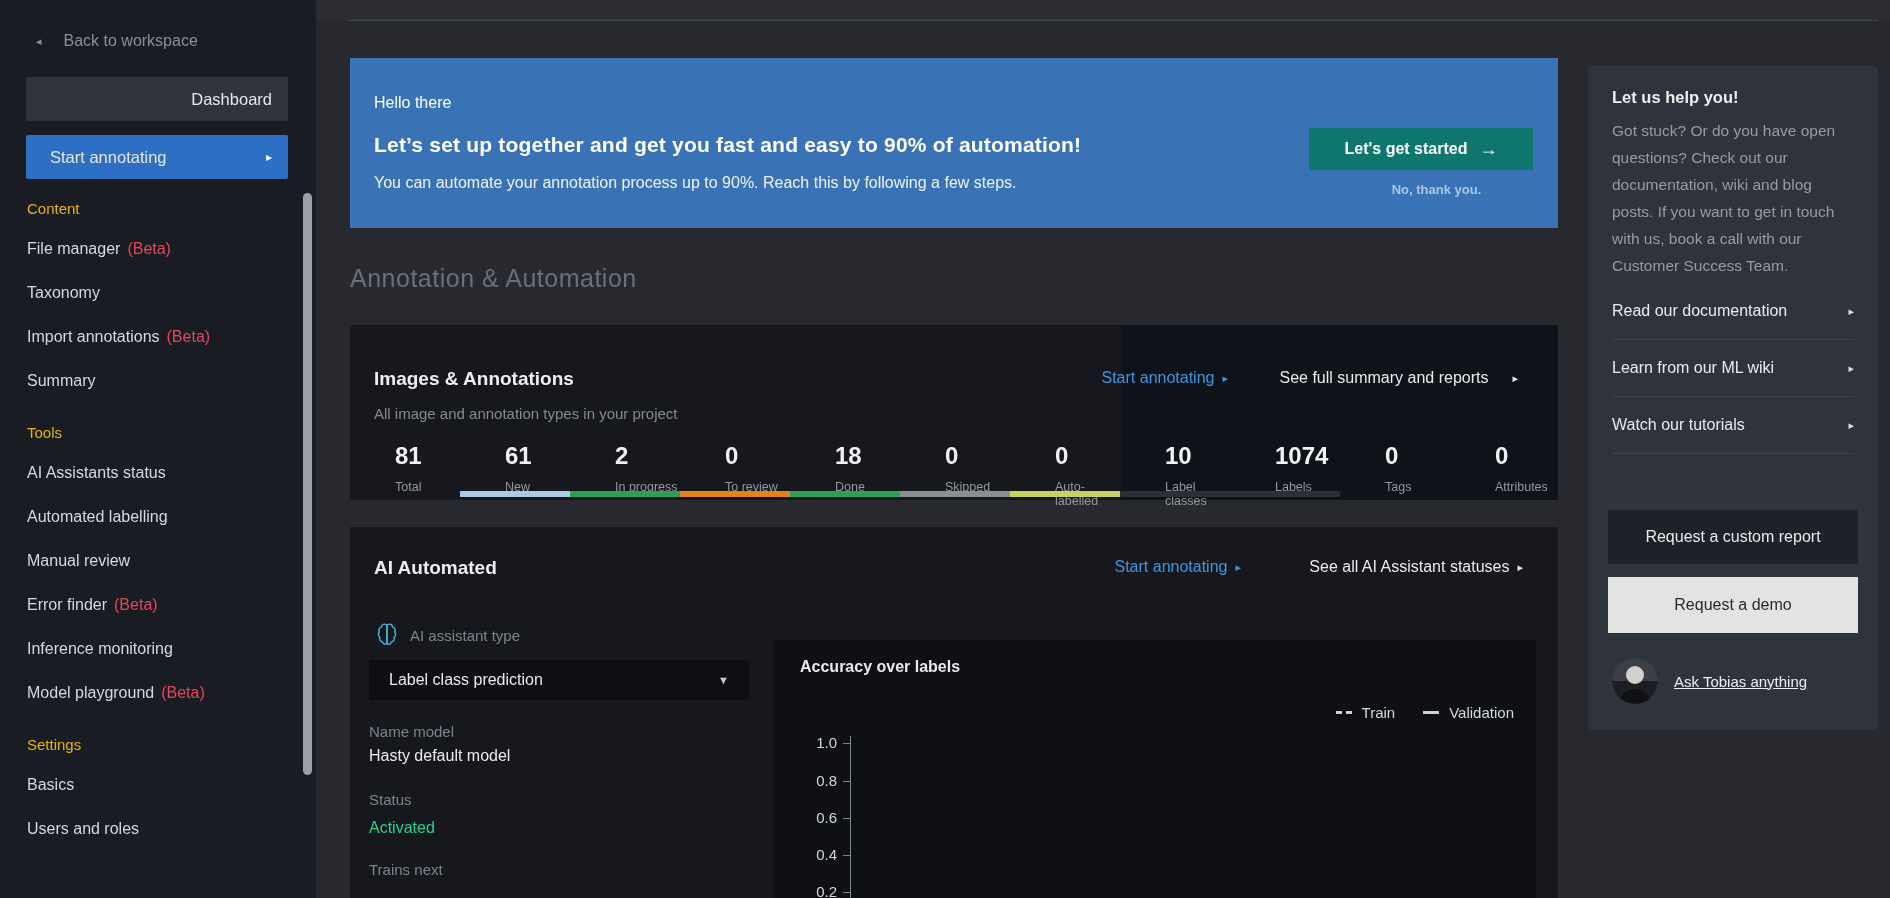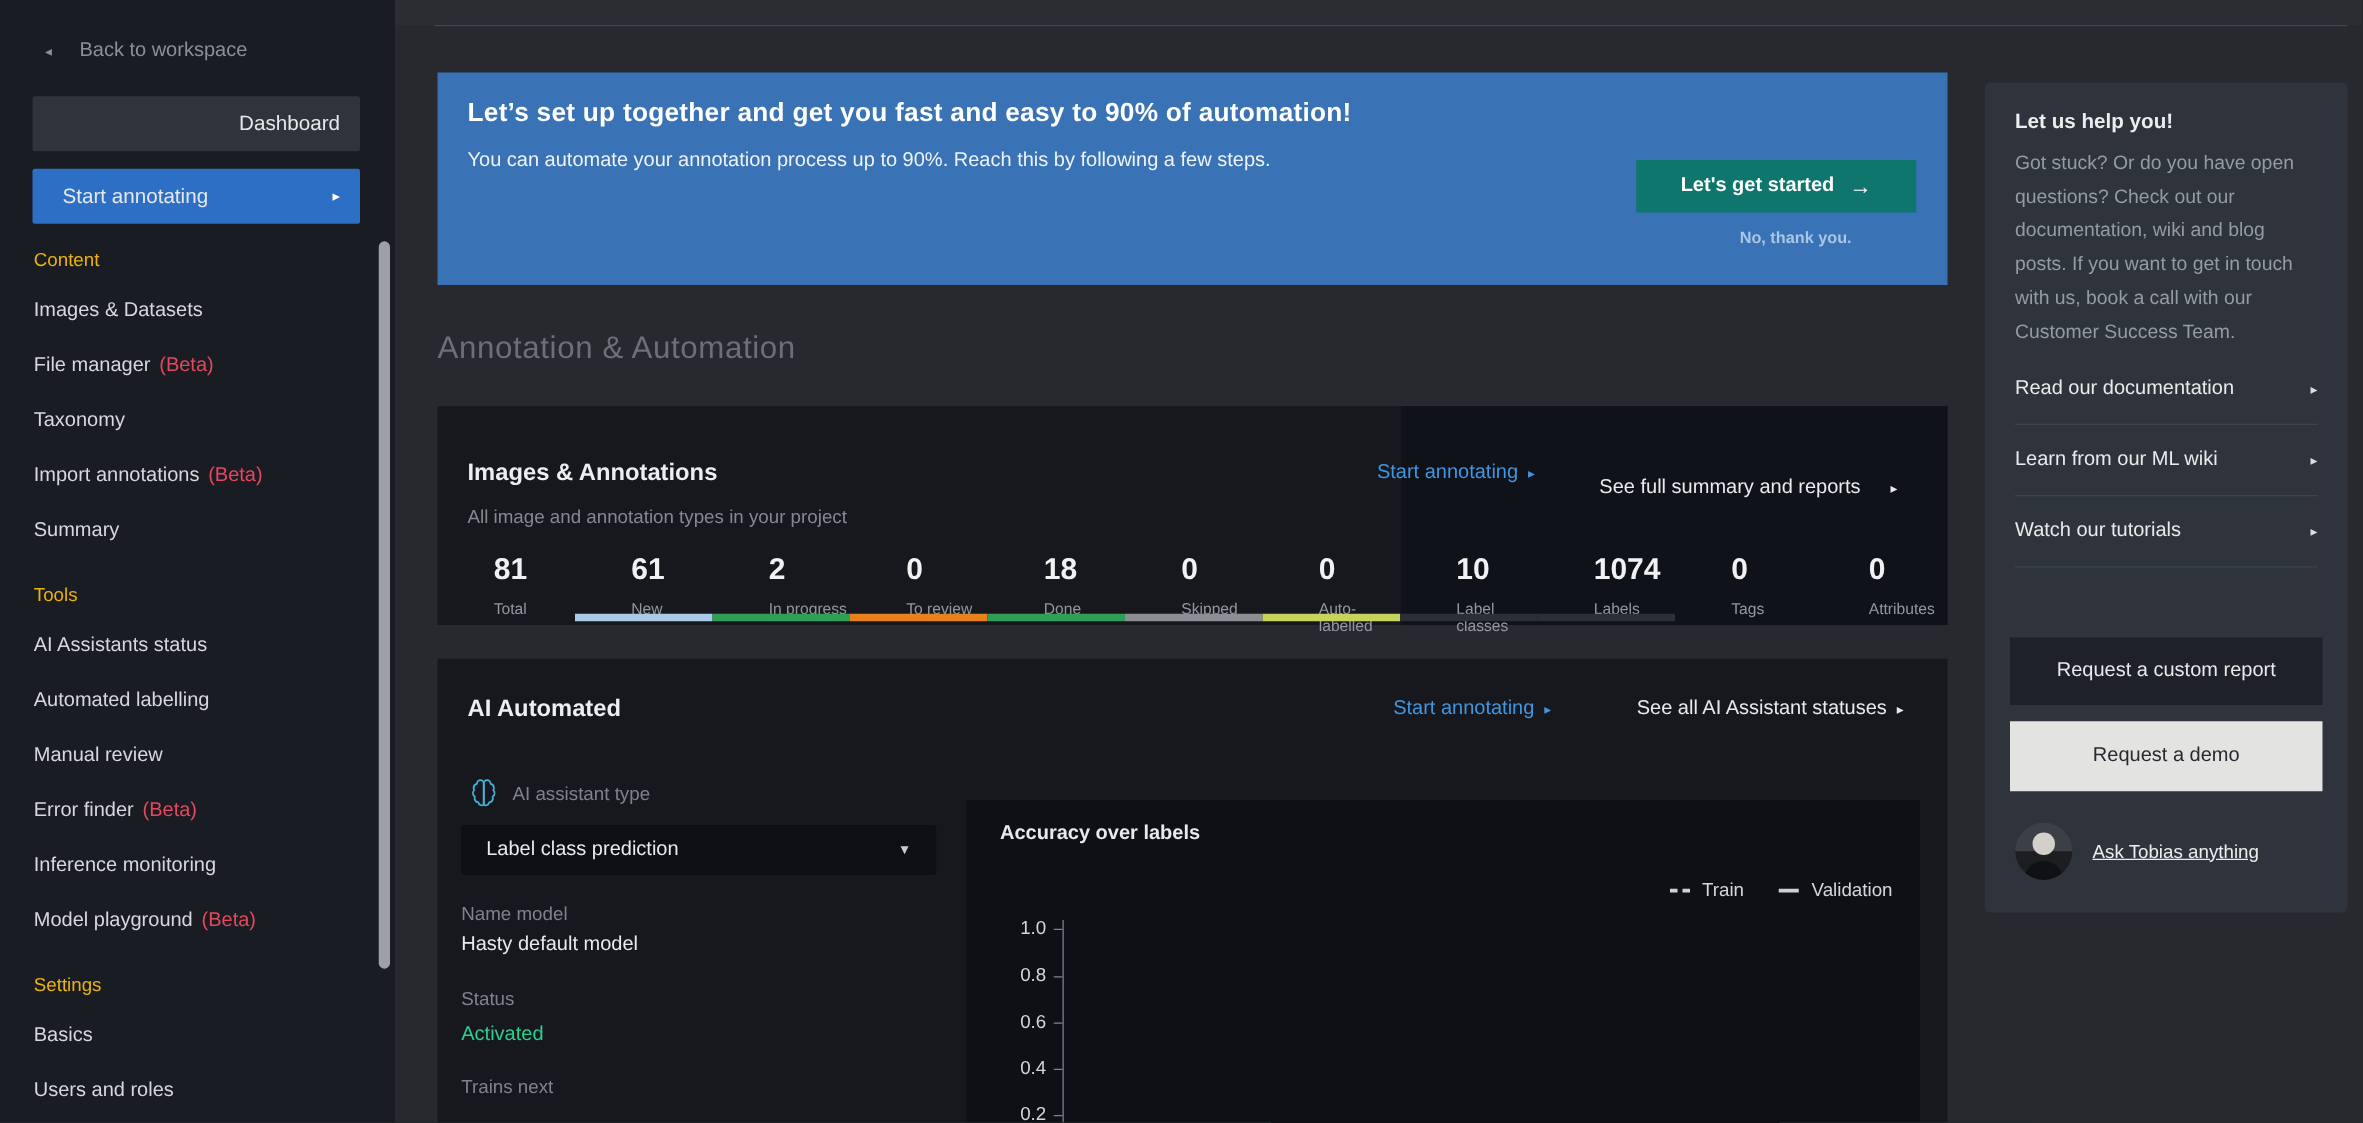--- a/index.html
+++ b/index.html
@@ -43,21 +43,21 @@
   .ai-card { top: 527px; height: 371px; }
   .subpanel { position: absolute; top: 0; bottom: 0; left: 771px; right: 0; background: #0f1218; }
   .card-title { position: absolute; left: 24px; font-size: 19px; font-weight: bold; color: #edeef0; }
   .images-card .card-title { top: 43px; }
   .ai-card .card-title { top: 30px; }
   .card-link { position: absolute; font-size: 16px; display: flex; align-items: center; gap: 8px; cursor: pointer; }
   .blue-link { color: #4196e0; }
   .white-link { color: #e9eaec; }
   .arr-sm { font-size: 11px; }
   .il1 { right: 330px; top: 44px; }
-  .il2 { right: 40px; top: 56px; gap: 24px; }
+  .il2 { right: 40px; top: 44px; gap: 24px; }
   .al1 { right: 317px; top: 31px; }
   .al2 { right: 35px; top: 31px; }
   .card-subtitle { position: absolute; left: 24px; top: 80px; font-size: 15px; color: #85898f; }
   
   .stats { position: absolute; left: 0; bottom: 0; top: 105px; display: flex; }
   .stat { width: 110px; position: relative; text-align: left; padding-left: 45px; }
   .stat-value { margin-top: 12px; font-size: 24px; font-weight: bold; color: #f0f1f2; }
   .stat-label { margin-top: 10px; font-size: 12.5px; color: #94979d; }
   .stat-bar { position: absolute; left: 0; right: 0; bottom: 3px; height: 6px; }
   
@@ -113,24 +113,20 @@
       <span>Dashboard</span>
     </div>
     <div class="nav-row start">
       <span>Start annotating</span>
       <span class="start-arr">▸</span>
     </div>
 
     <div class="sec-label">Content</div>
     <div class="nav-list">
 
-        <div class="item">
-          <span>Images &amp; Datasets</span>
-
-        </div>
 
         <div class="item">
           <span>File manager</span>
           <span class="beta">(Beta)</span>
         </div>
 
         <div class="item">
           <span>Taxonomy</span>
 
         </div>
@@ -194,20 +190,21 @@
         </div>
       </div>
 
     <div class="scroll-thumb"></div>
   </aside>
 
   <div class="top-band"></div>
   <div class="top-divider"></div>
 
   <section class="banner">
+    <div class="banner-greeting">Hello there</div>
     <div class="banner-headline">Let’s set up together and get you fast and easy to 90% of automation!</div>
     <div class="banner-sub">You can automate your annotation process up to 90%. Reach this by following a few steps.</div>
     <div class="banner-cta">
       <span>Let's get started</span>
       <span class="cta-arrow">→</span>
     </div>
     <div class="banner-dismiss">No, thank you.</div>
   </section>
 
   <h2 class="section-title">Annotation &amp; Automation</h2>

